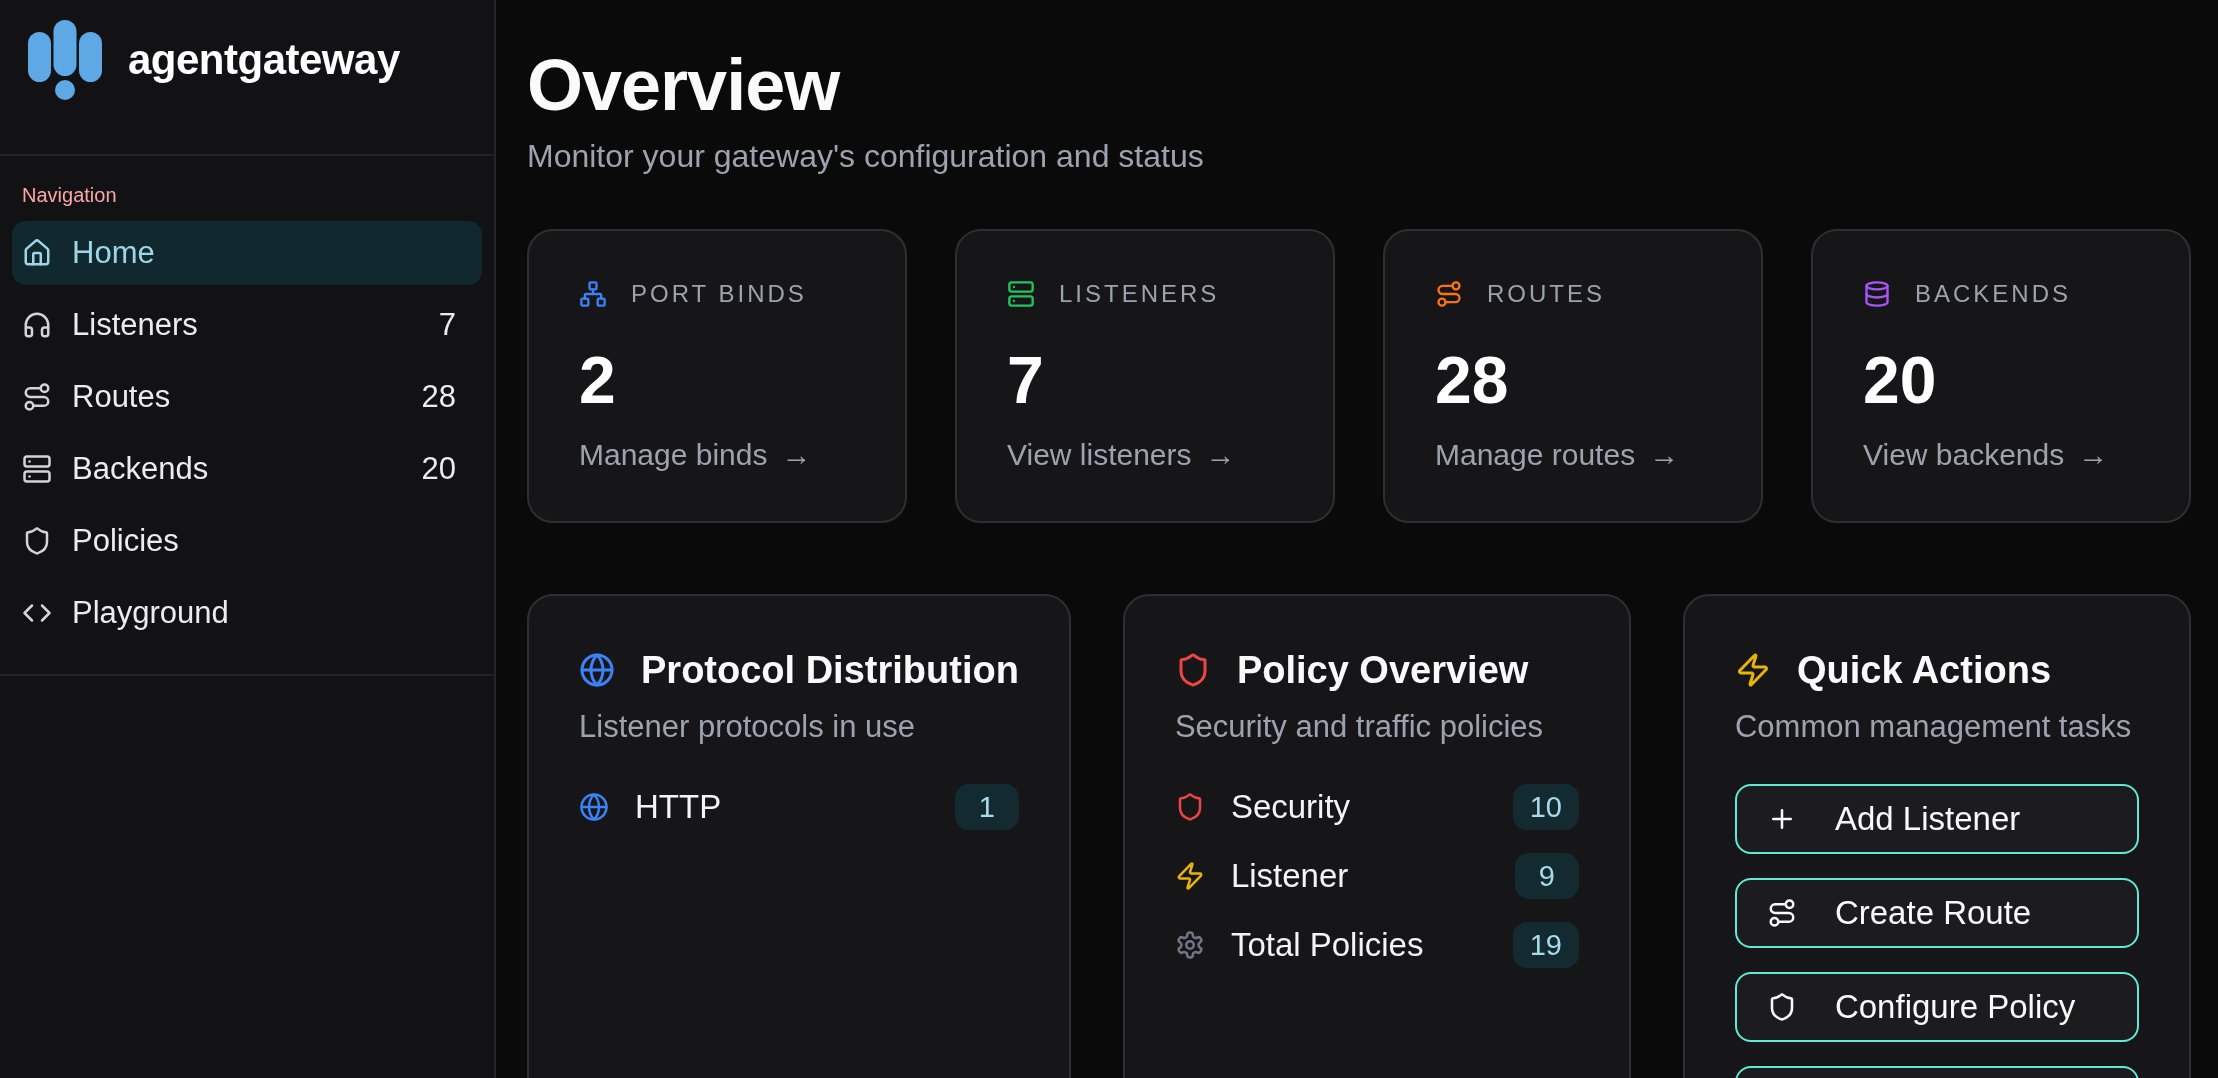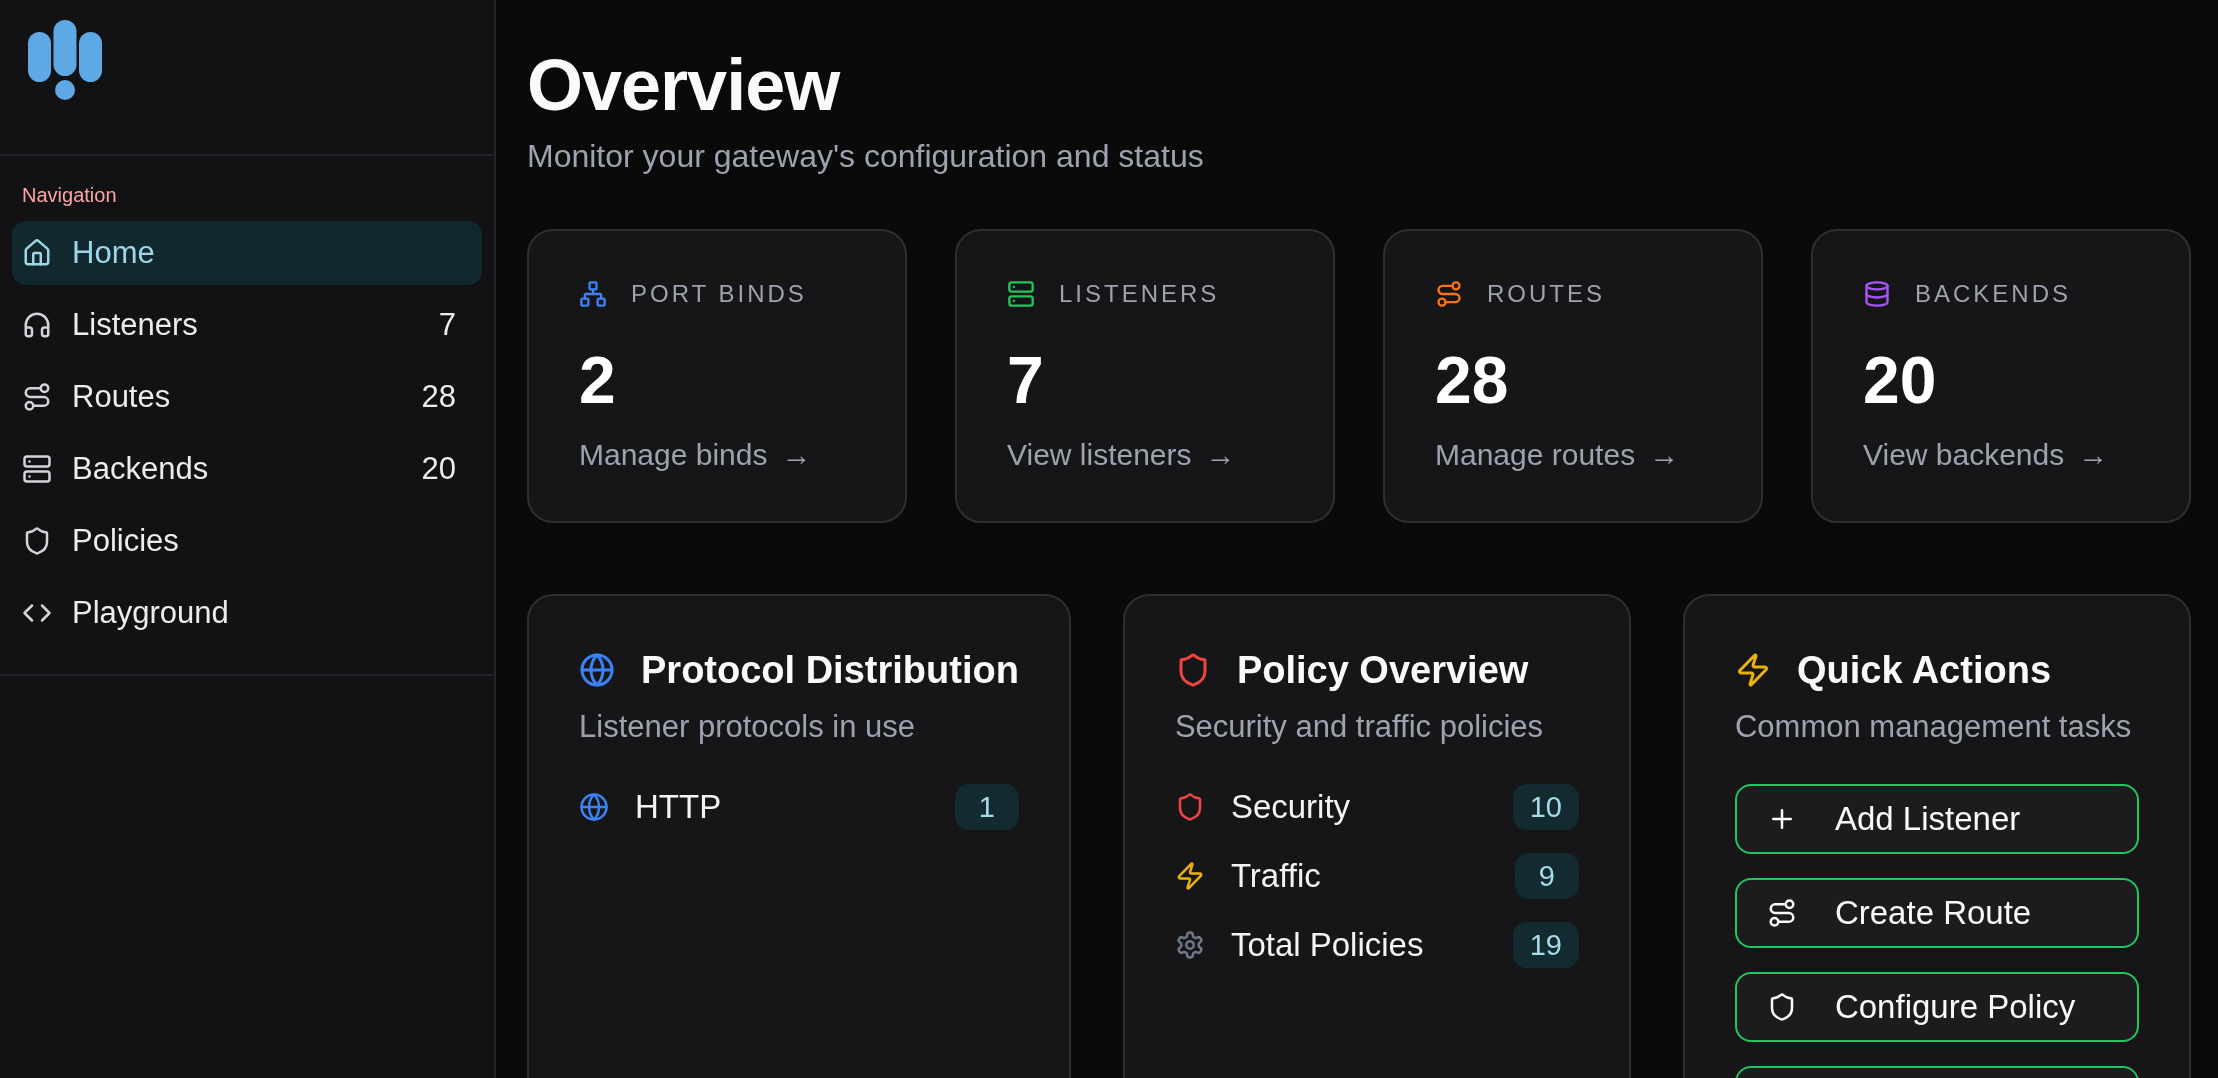--- a/index.html
+++ b/index.html
@@ -36,21 +36,21 @@
   .panels { display:grid; grid-template-columns:repeat(3,1fr); gap:52px; margin-top:71px; }
   .panel { height:620px; background:#161618; border:2px solid #2e2e33; border-radius:26px; padding:50px; }
   .panel-head { display:flex; align-items:center; gap:26px; height:48px; }
   .panel-title { font-size:38px; font-weight:700; color:#fafafa; white-space:nowrap; }
   .panel-subtitle { margin-top:14px; font-size:31px; line-height:38px; color:#9ca3af; }
   .rows { margin-top:38px; display:flex; flex-direction:column; gap:23px; }
   .row { display:flex; align-items:center; gap:26px; height:46px; }
   .row-label { font-size:33px; color:#f4f4f5; }
   .badge { margin-left:auto; min-width:64px; height:46px; border-radius:14px; background:#132a31; color:#a6dcea; font-size:29px; display:flex; align-items:center; justify-content:center; padding:0 17px; }
   .actions { margin-top:38px; display:flex; flex-direction:column; gap:24px; }
-  .action-btn { height:70px; min-height:70px; border-radius:16px; border:2px solid #22c55e; background:#1c1c1f; display:flex; align-items:center; gap:38px; padding:0 30px; font-size:33px; color:#fafafa; cursor:pointer; }
+  .action-btn { height:70px; min-height:70px; border-radius:16px; border:2px solid #5eead4; background:#1c1c1f; display:flex; align-items:center; gap:38px; padding:0 30px; font-size:33px; color:#fafafa; cursor:pointer; }
 
   .ic { flex:none; display:block; }
   .c-blue   { color:#3b82f6; }
   .c-green  { color:#22c55e; }
   .c-orange { color:#f97316; }
   .c-purple { color:#a855f7; }
   .c-red    { color:#ef4444; }
   .c-yellow { color:#eab308; }
   .c-slate  { color:#6f7786; }
   .c-white  { color:#fafafa; }
@@ -62,20 +62,21 @@
 
   <aside class="sidebar">
     <div class="logo-row">
       <div class="logo-inner">
         <svg class="ic" width="74" height="84" viewBox="0 0 74 84" fill="#5fa8e6">
           <rect x="0" y="14" width="23" height="50" rx="11.5"></rect>
           <rect x="25.5" y="2" width="23" height="56" rx="11.5"></rect>
           <rect x="51" y="14" width="23" height="50" rx="11.5"></rect>
           <circle cx="37" cy="72" r="10"></circle>
         </svg>
+        <span class="logo-text">agentgateway</span>
       </div>
     </div>
 
     <nav class="nav">
       <div class="nav-label">Navigation</div>
 
       <div class="nav-item active">
         <svg class="ic" width="30" height="30" viewBox="0 0 24 24" fill="none" stroke="currentColor" stroke-width="2" stroke-linecap="round" stroke-linejoin="round">
             <path d="M15 21v-8a1 1 0 0 0-1-1h-4a1 1 0 0 0-1 1v8"></path>
             <path d="M3 10a2 2 0 0 1 .709-1.528l7-5.999a2 2 0 0 1 2.582 0l7 5.999A2 2 0 0 1 21 10v9a2 2 0 0 1-2 2H5a2 2 0 0 1-2-2z"></path>
@@ -243,21 +244,21 @@
             <svg class="ic c-red" width="30" height="30" viewBox="0 0 24 24" fill="none" stroke="currentColor" stroke-width="2" stroke-linecap="round" stroke-linejoin="round">
                 <path d="M20 13c0 5-3.5 7.5-7.66 8.95a1 1 0 0 1-.67-.01C7.5 20.5 4 18 4 13V6a1 1 0 0 1 1-1c2 0 4.5-1.2 6.24-2.72a1 1 0 0 1 1.52 0C14.51 3.81 17 5 19 5a1 1 0 0 1 1 1z"></path>
               </svg>
             <span class="row-label">Security</span>
             <span class="badge">10</span>
           </div>
           <div class="row">
             <svg class="ic c-yellow" width="30" height="30" viewBox="0 0 24 24" fill="none" stroke="currentColor" stroke-width="2" stroke-linecap="round" stroke-linejoin="round">
                 <path d="M4 14a1 1 0 0 1-.78-1.63l9.9-10.2a.5.5 0 0 1 .86.46l-1.92 6.02A1 1 0 0 0 13 10h7a1 1 0 0 1 .78 1.63l-9.9 10.2a.5.5 0 0 1-.86-.46l1.92-6.02A1 1 0 0 0 11 14z"></path>
               </svg>
-            <span class="row-label">Traffic</span>
+            <span class="row-label">Listener</span>
             <span class="badge">9</span>
           </div>
           <div class="row">
             <svg class="ic c-slate" width="30" height="30" viewBox="0 0 24 24" fill="none" stroke="currentColor" stroke-width="2" stroke-linecap="round" stroke-linejoin="round">
                 <path d="M12.22 2h-.44a2 2 0 0 0-2 2v.18a2 2 0 0 1-1 1.73l-.43.25a2 2 0 0 1-2 0l-.15-.08a2 2 0 0 0-2.73.73l-.22.38a2 2 0 0 0 .73 2.73l.15.1a2 2 0 0 1 1 1.72v.51a2 2 0 0 1-1 1.74l-.15.09a2 2 0 0 0-.73 2.73l.22.38a2 2 0 0 0 2.73.73l.15-.08a2 2 0 0 1 2 0l.43.25a2 2 0 0 1 1 1.73V20a2 2 0 0 0 2 2h.44a2 2 0 0 0 2-2v-.18a2 2 0 0 1 1-1.73l.43-.25a2 2 0 0 1 2 0l.15.08a2 2 0 0 0 2.73-.73l.22-.39a2 2 0 0 0-.73-2.73l-.15-.08a2 2 0 0 1-1-1.74v-.5a2 2 0 0 1 1-1.74l.15-.09a2 2 0 0 0 .73-2.73l-.22-.38a2 2 0 0 0-2.73-.73l-.15.08a2 2 0 0 1-2 0l-.43-.25a2 2 0 0 1-1-1.73V4a2 2 0 0 0-2-2z"></path>
                 <circle cx="12" cy="12" r="3"></circle>
               </svg>
             <span class="row-label">Total Policies</span>
             <span class="badge">19</span>
           </div>

